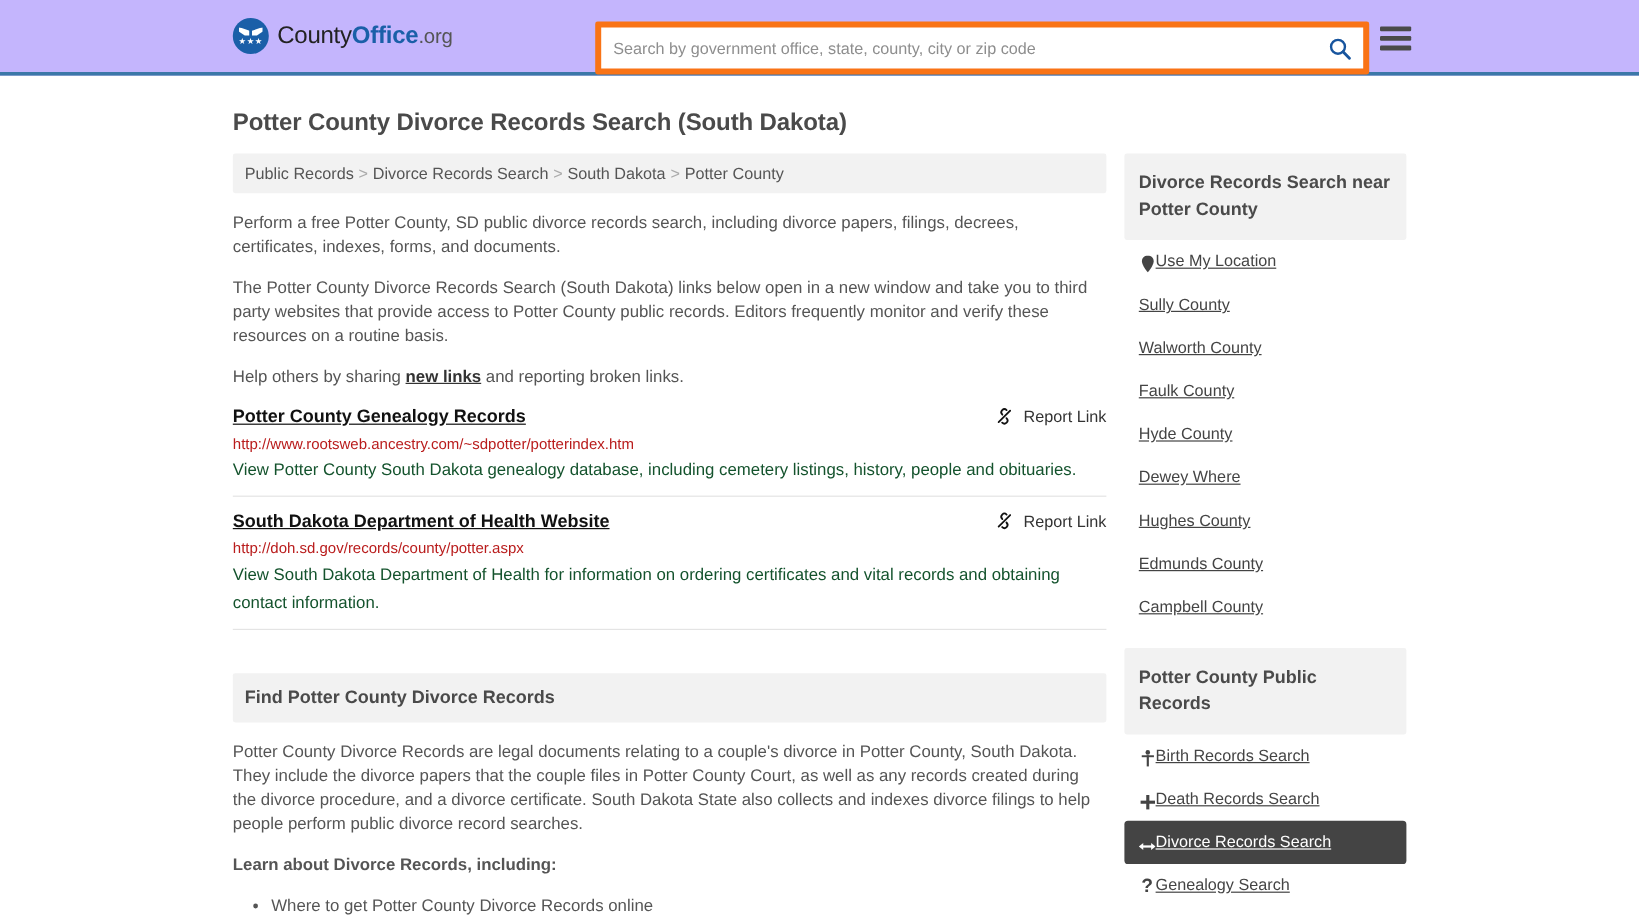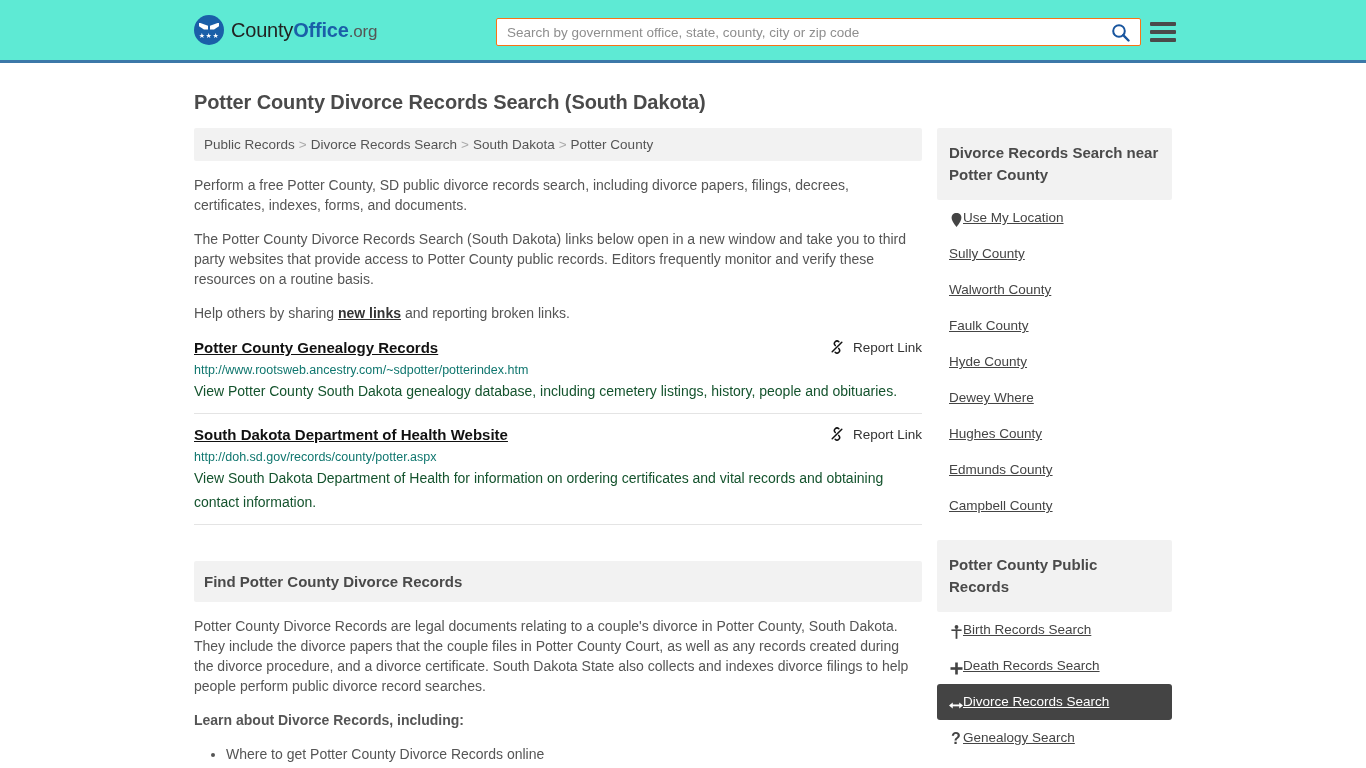--- a/index.html
+++ b/index.html
@@ -7,21 +7,21 @@
     margin: 0; padding: 0;
     width: 1366px; height: 768px;
     overflow: hidden;
     background: #ffffff;
     font-family: "Liberation Sans", sans-serif;
   }
 
   
   .header {
     height: 63px;
-    background: #5eead4;
+    background: #c4b5fd;
     border-bottom: 3px solid #3c78a8;
     display: flex;
     align-items: center;
     position: relative;
   }
   .logo-wrap {
     display: flex;
     align-items: center;
     margin-left: 194px;
     text-decoration: none;
@@ -67,25 +67,25 @@
     white-space: nowrap;
   }
   .logo-text .bold { font-weight: bold; color: #1a5fa8; }
   .logo-text .org  { color: #555555; font-size: 17px; }
 
   .search-area {
     position: absolute;
     left: 496px;
     top: 18px;
     width: 645px;
-    height: 28px;
+    height: 44px;
     display: flex;
     align-items: center;
     background: #ffffff;
-    border: 1px solid #f97316;
+    border: 5px solid #f97316;
     border-radius: 2px;
   }
   .search-input {
     flex: 1;
     border: none;
     outline: none;
     background: transparent;
     font-family: "Liberation Sans", sans-serif;
     font-size: 13.5px;
     color: #333333;
@@ -196,21 +196,21 @@
     gap: 8px;
     color: #333333;
     font-size: 13.5px;
     text-decoration: none;
     white-space: nowrap;
     padding-top: 2px;
   }
   .result-url {
     display: block;
     font-size: 12.5px;
-    color: #0f766e;
+    color: #b91c1c;
     margin: 3px 0 1px 0;
     text-decoration: none;
     line-height: 16px;
   }
   .result-desc {
     font-size: 14px;
     color: #14532d;
     line-height: 24px;
     margin: 0;
   }

